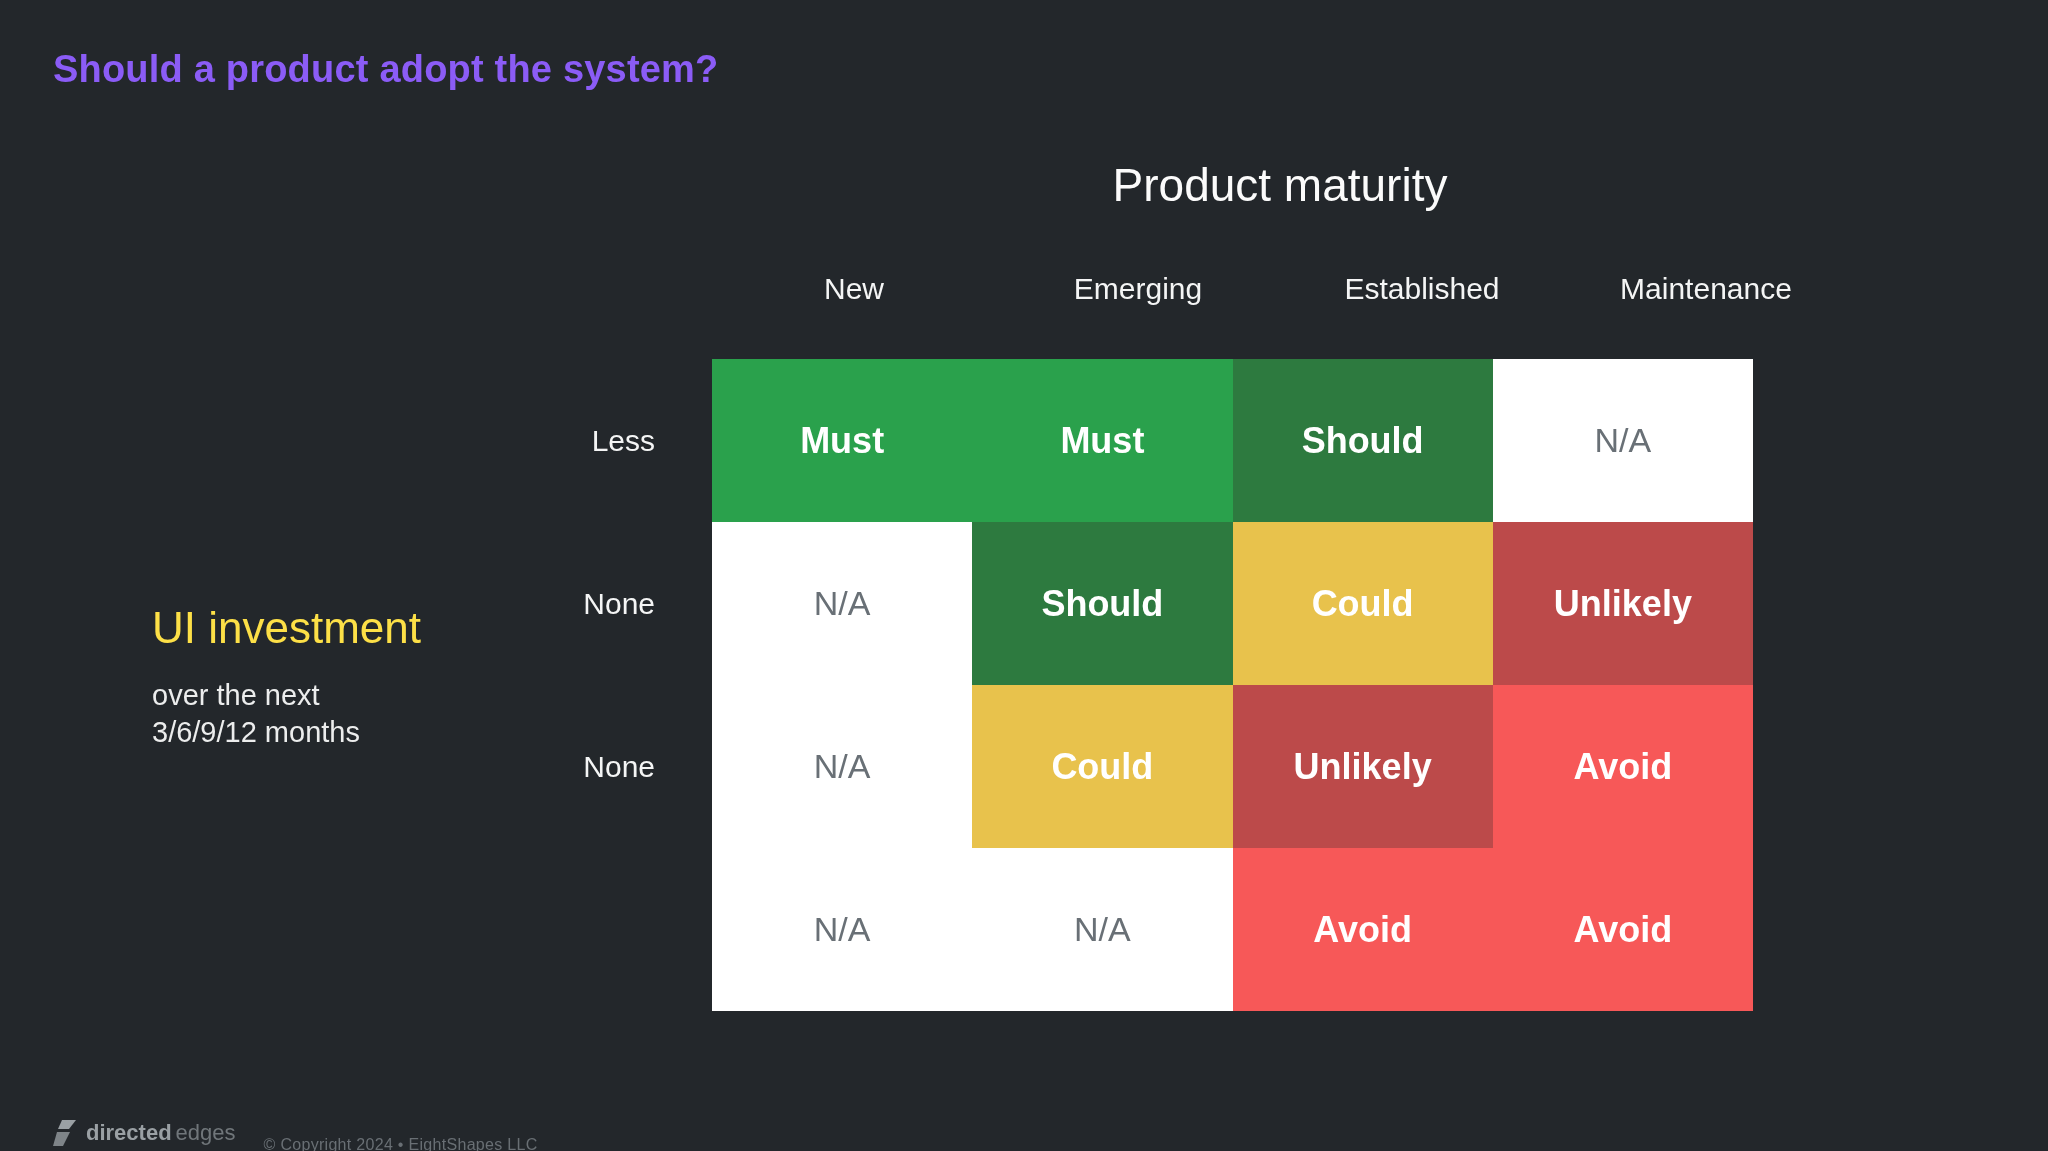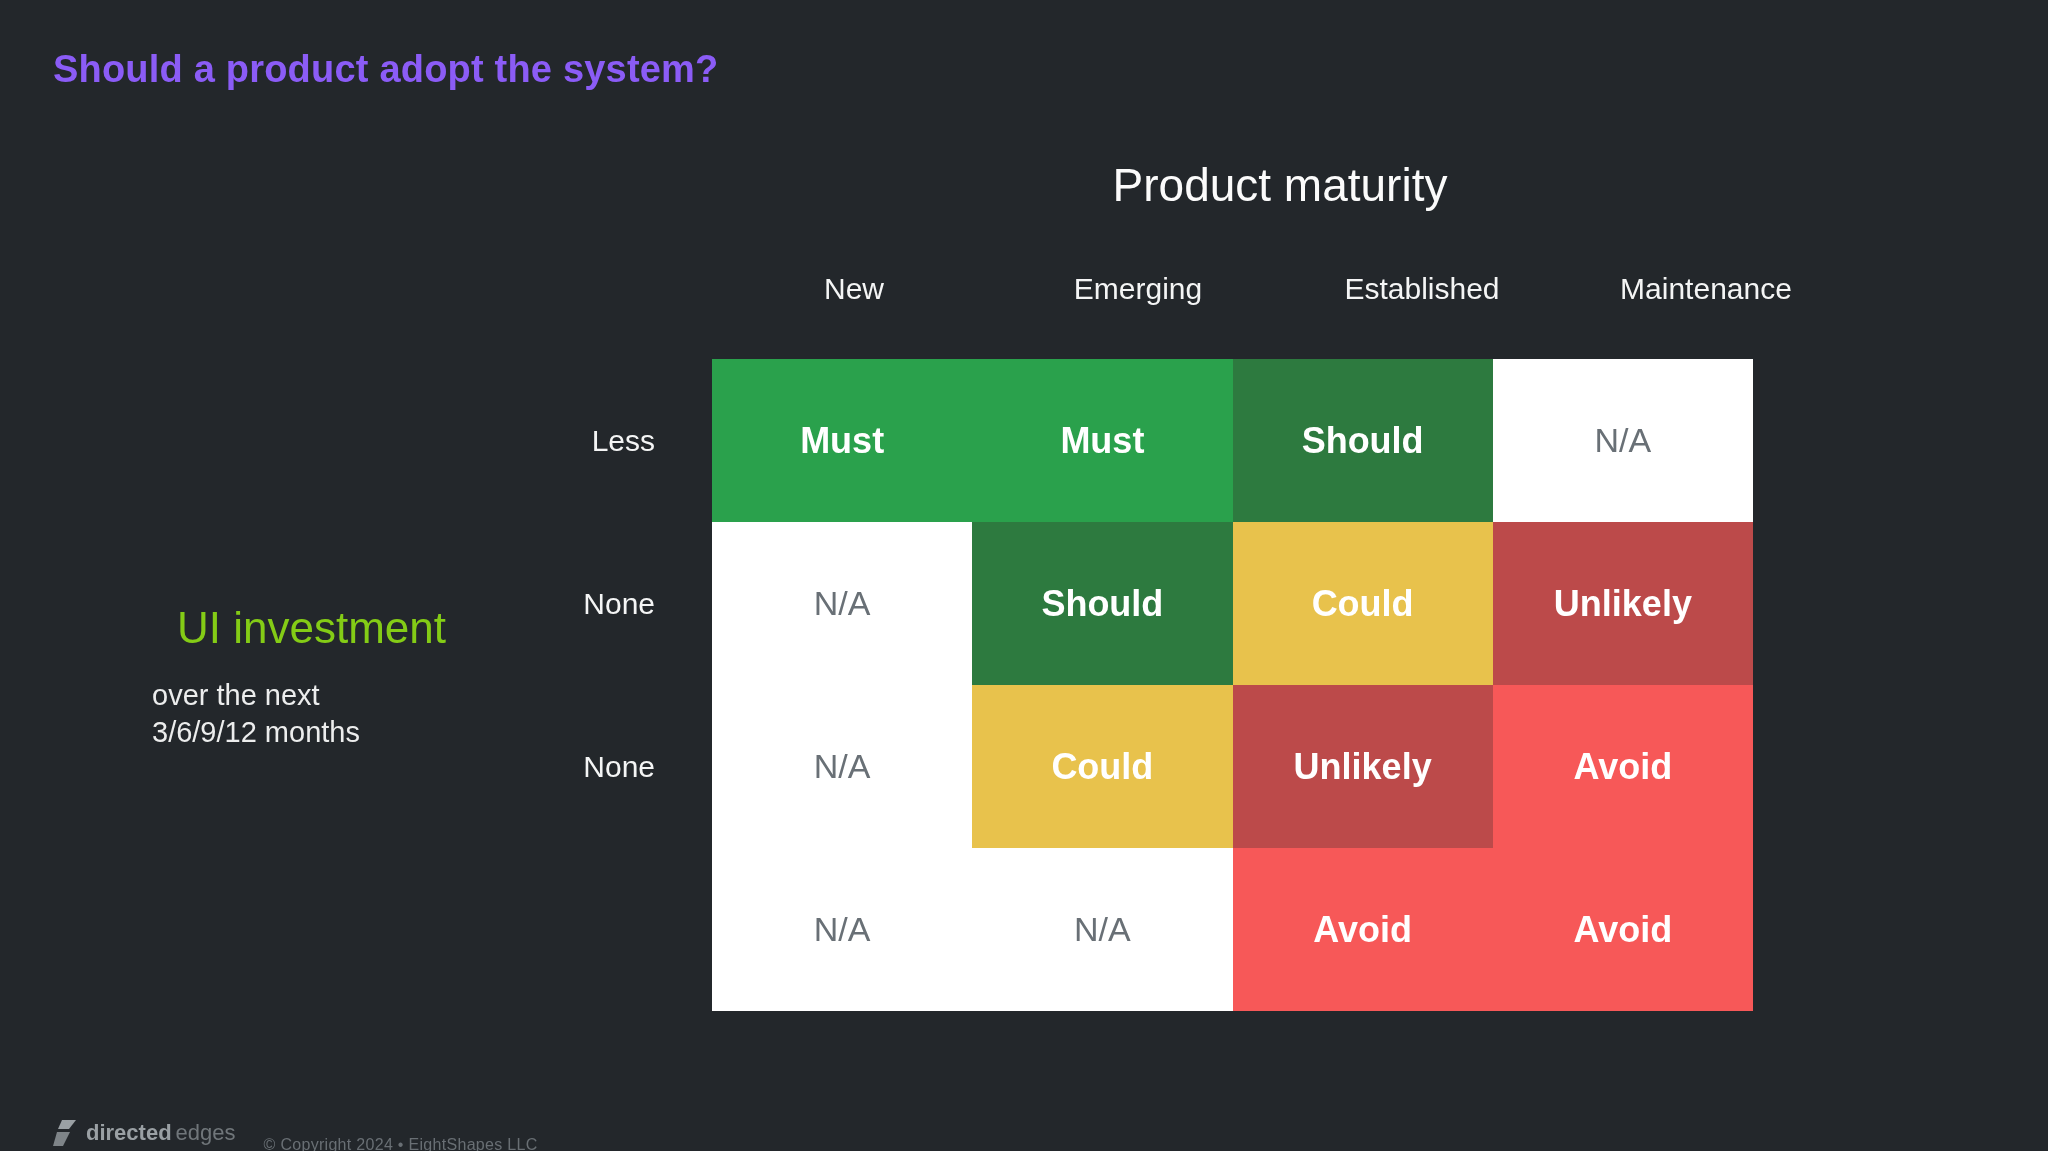--- a/index.html
+++ b/index.html
@@ -91,23 +91,22 @@
   }
   .row-axis-block {
     position: absolute;
     left: 152px;
     top: 602px;
     width: 420px;
   }
   .row-axis-title {
     font-size: 44px;
     font-weight: 400;
-    color: #84cc16;
+    color: #fde047;
     line-height: 1.2;
-    margin-left: 25px;
   }
   .row-axis-subtitle {
     margin-top: 22px;
     font-size: 29px;
     font-weight: 400;
     color: #eceded;
     line-height: 37px;
   }
   .footer {
     position: absolute;

